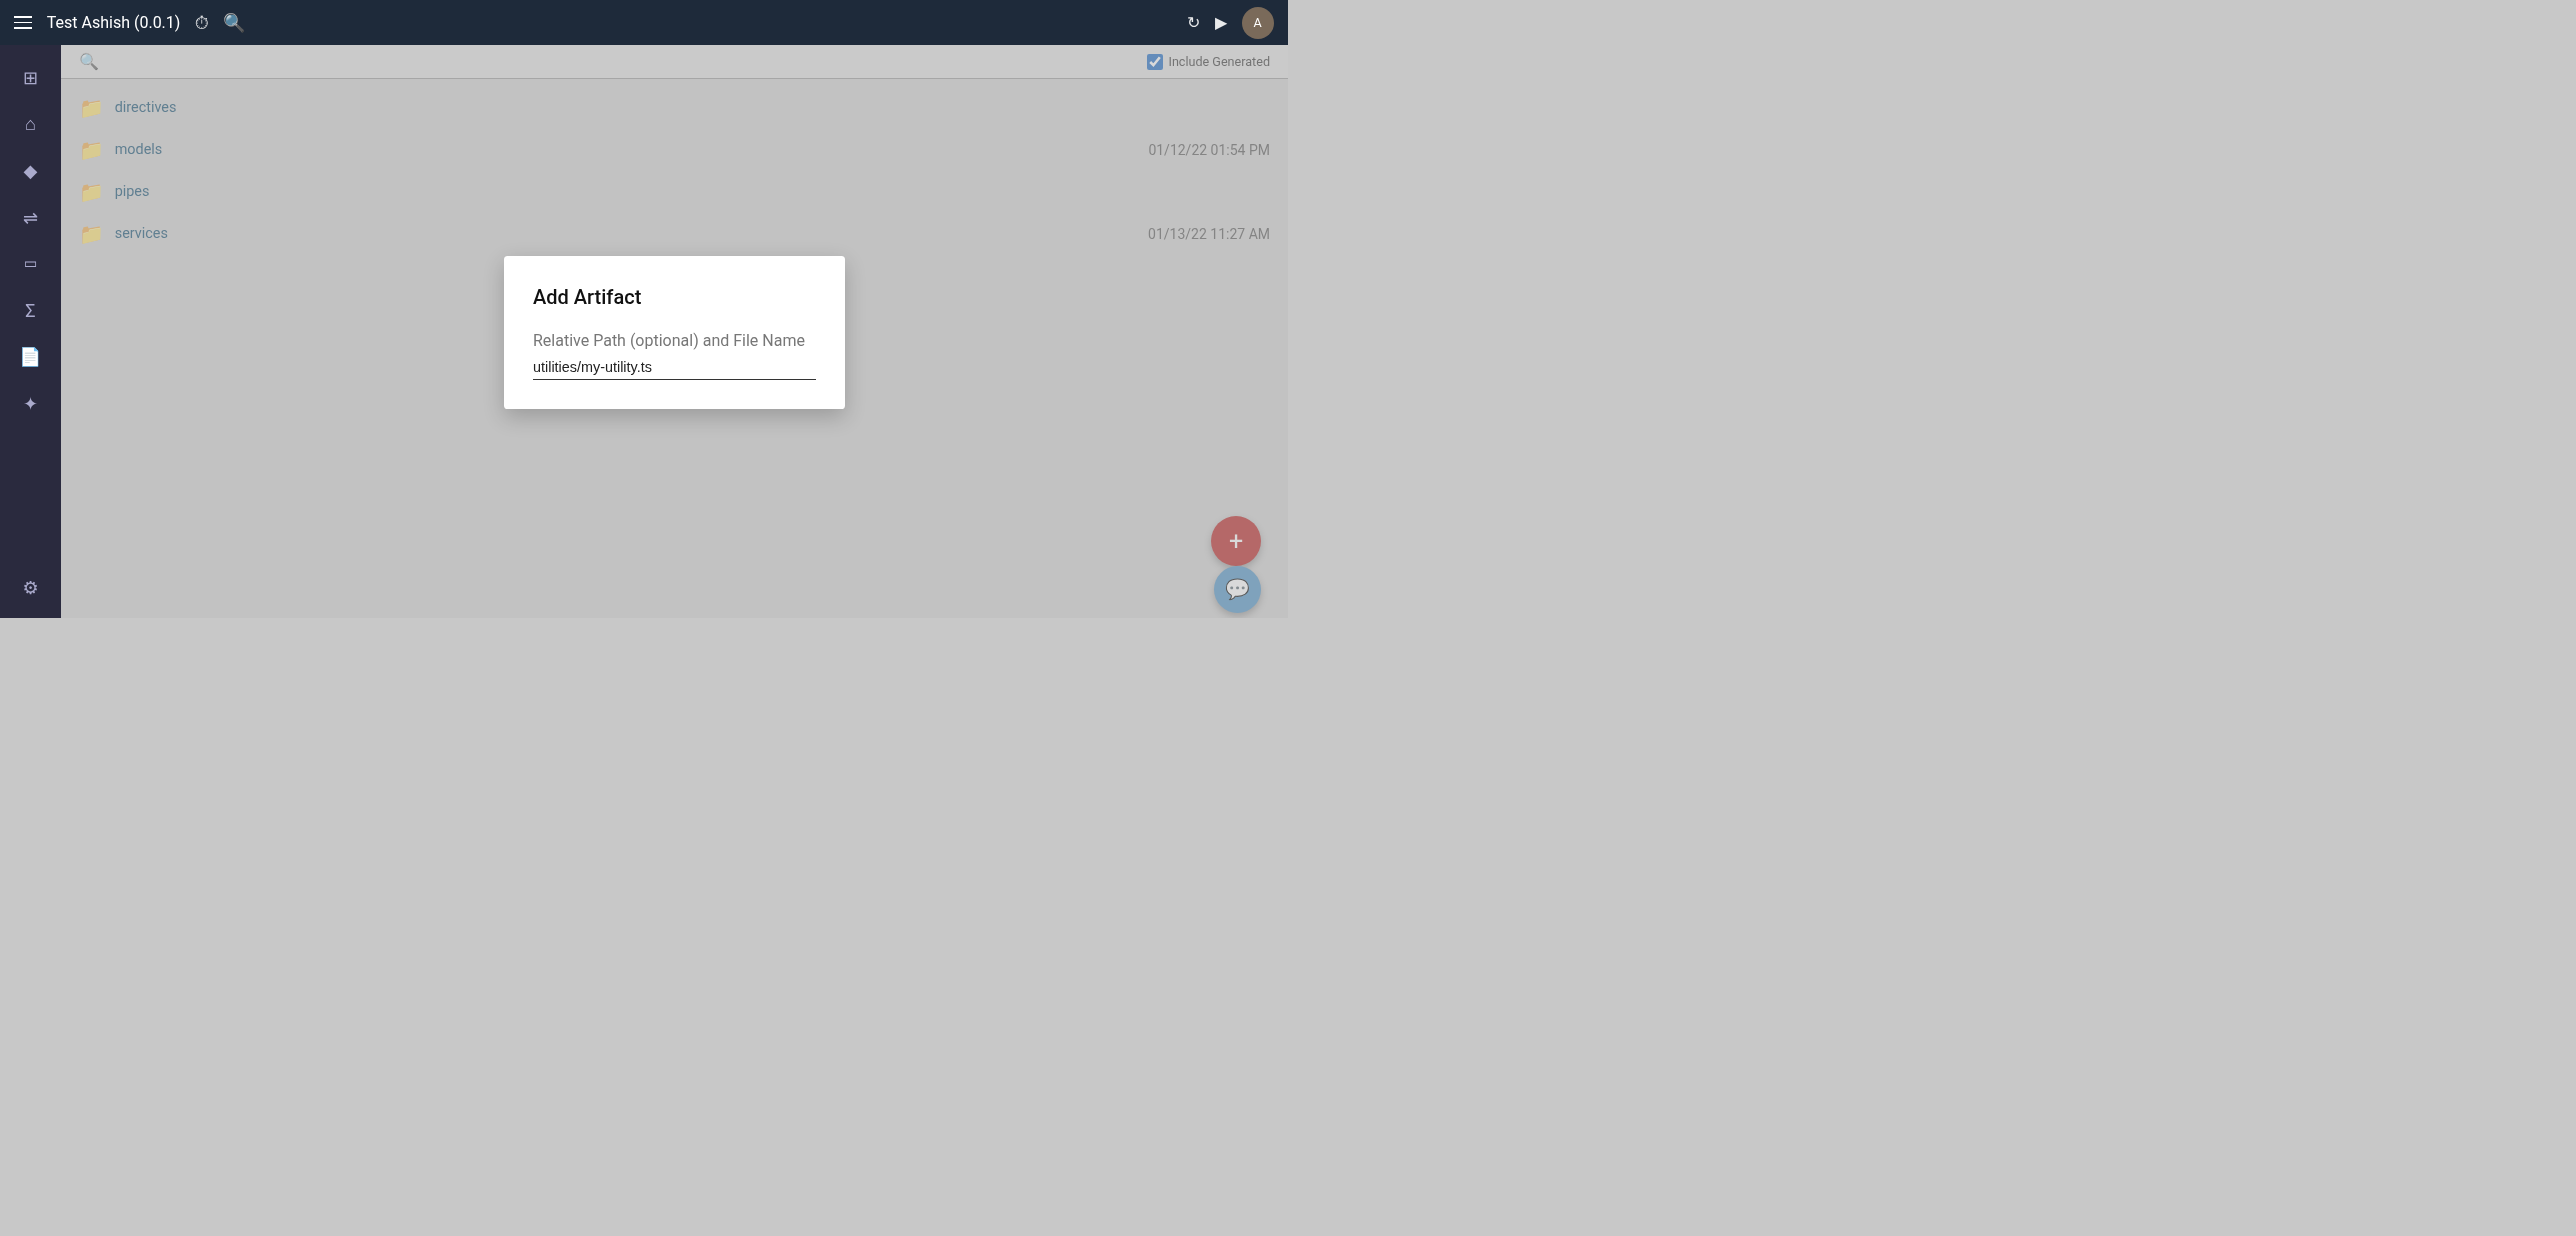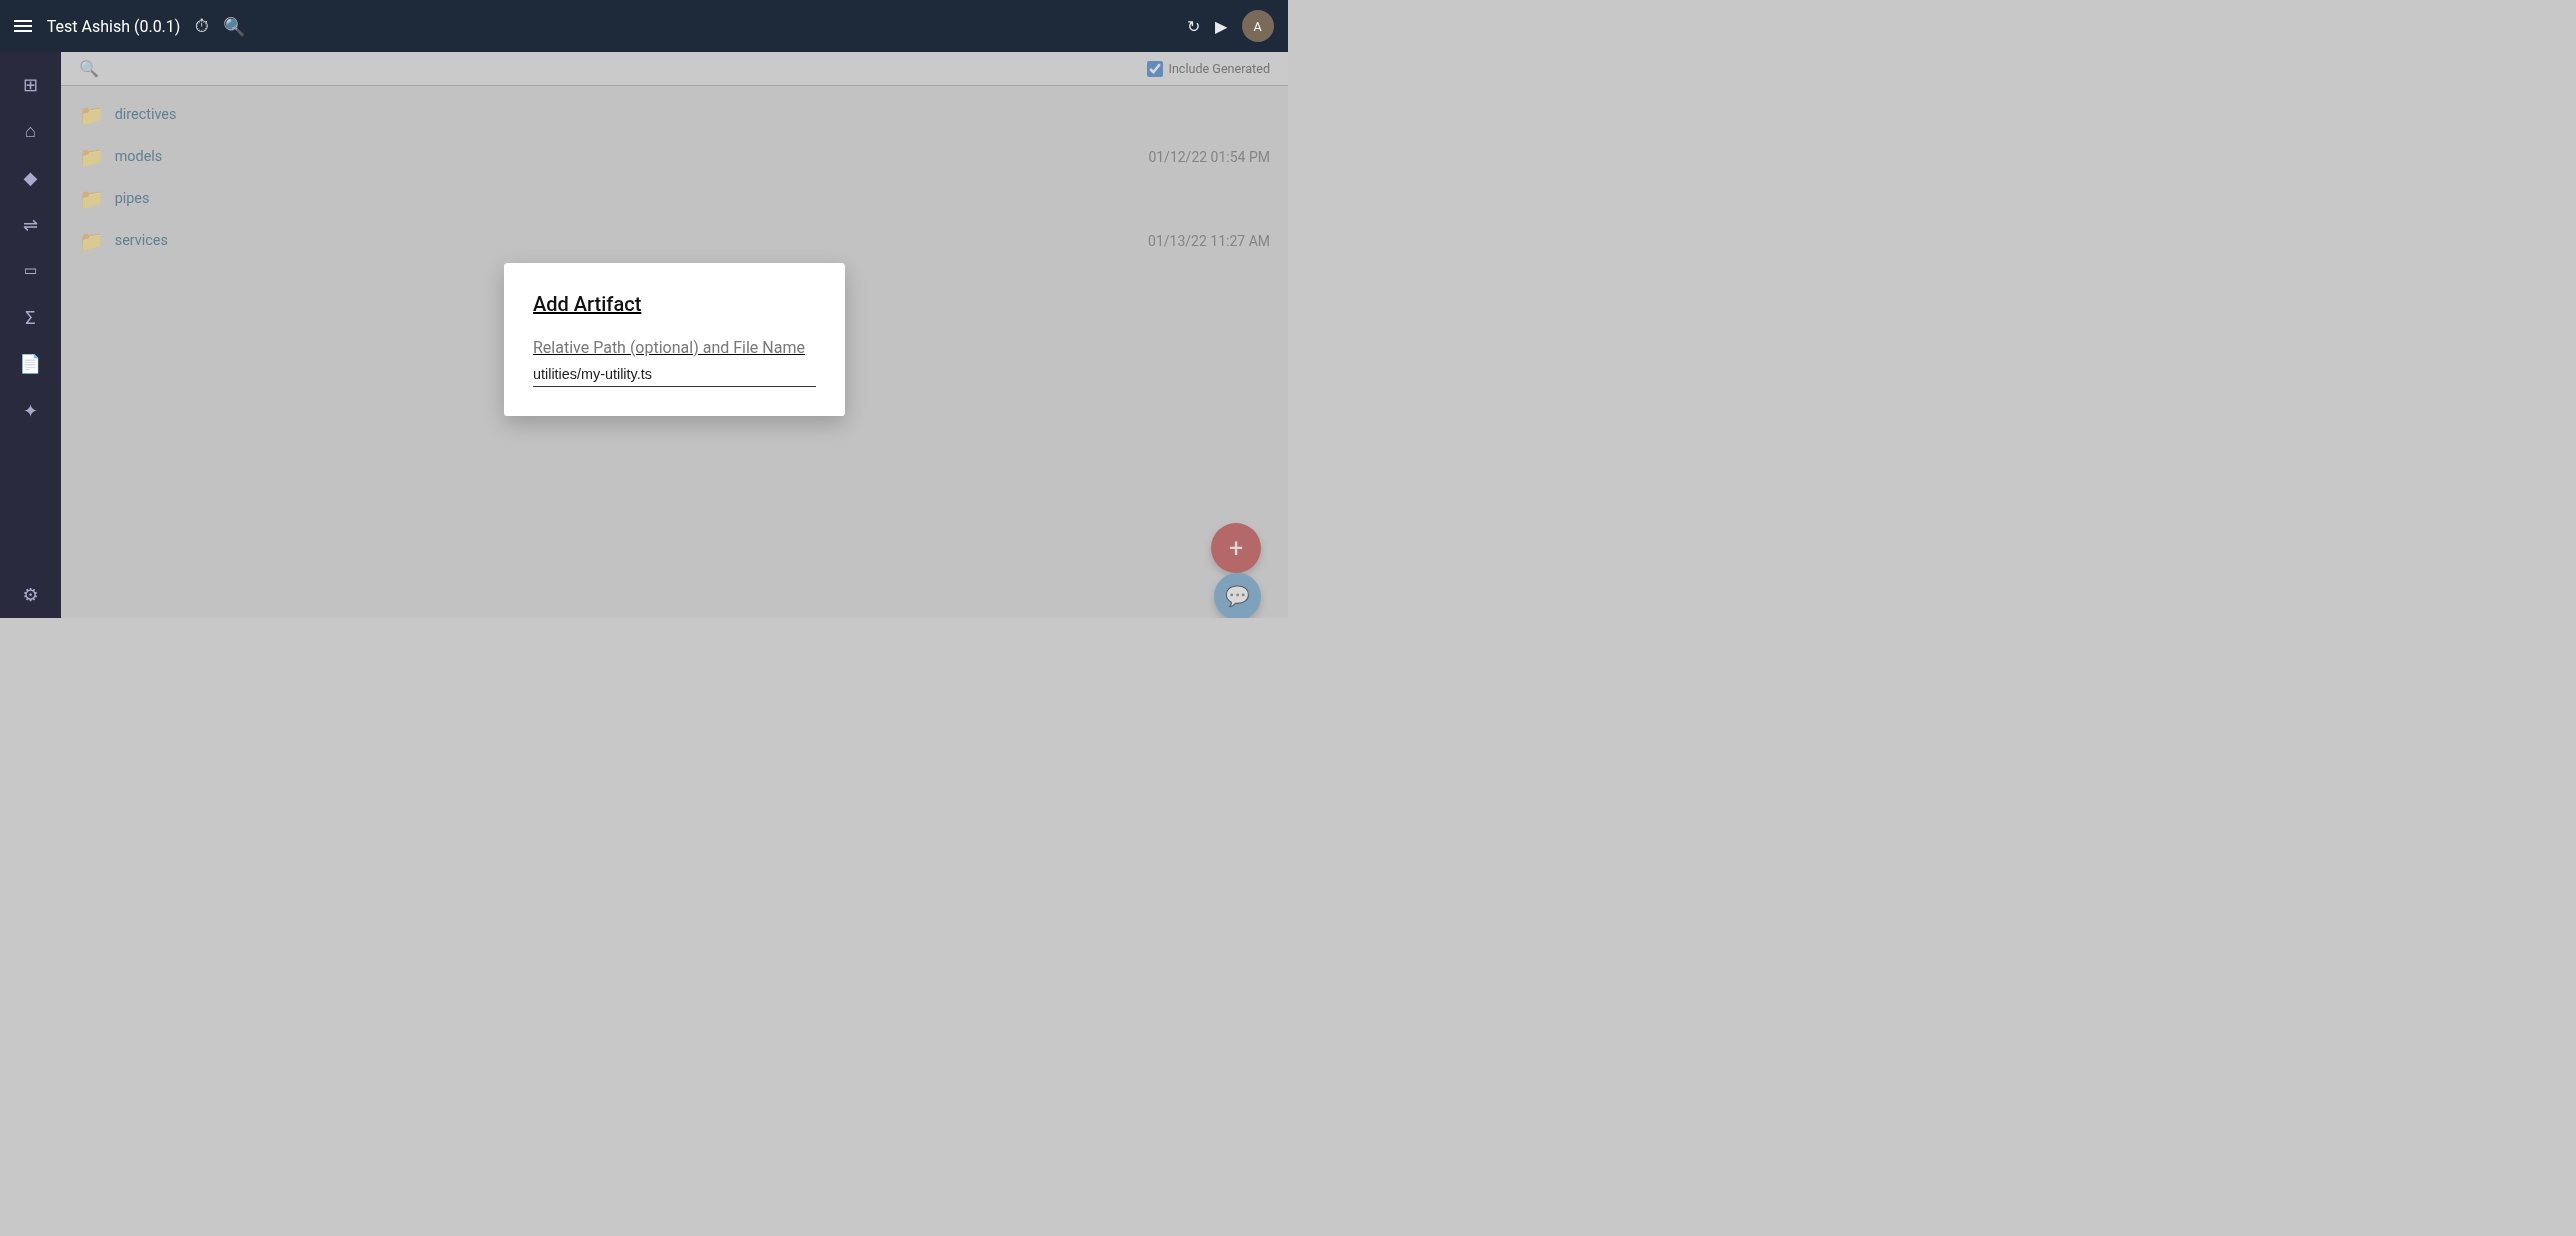--- a/index.html
+++ b/index.html
@@ -14,21 +14,21 @@
       width: 1288px;
       height: 618px;
       overflow: hidden;
       position: relative;
     }
 
     
     .top-bar {
       background: #1e2a3a;
       color: white;
-      height: 52px;
+      height: 45px;
       display: flex;
       align-items: center;
       padding: 0 14.4px;
       position: relative;
       z-index: 10;
     }
 
     .top-bar-left {
       display: flex;
       align-items: center;
@@ -287,21 +287,20 @@
       justify-content: center;
       z-index: 100;
     }
 
     .modal {
       background: white;
       border-radius: 3.6px;
       padding: 29px;
       width: 341px;
       box-shadow: 0 7.2px 21.5px rgba(0,0,0,0.2);
-      text-decoration: underline;
     }
 
     .modal-title {
       font-size: 20px;
       font-weight: 500;
       color: #111;
       margin-bottom: 21.5px;
     }
 
     .modal-field-label {

